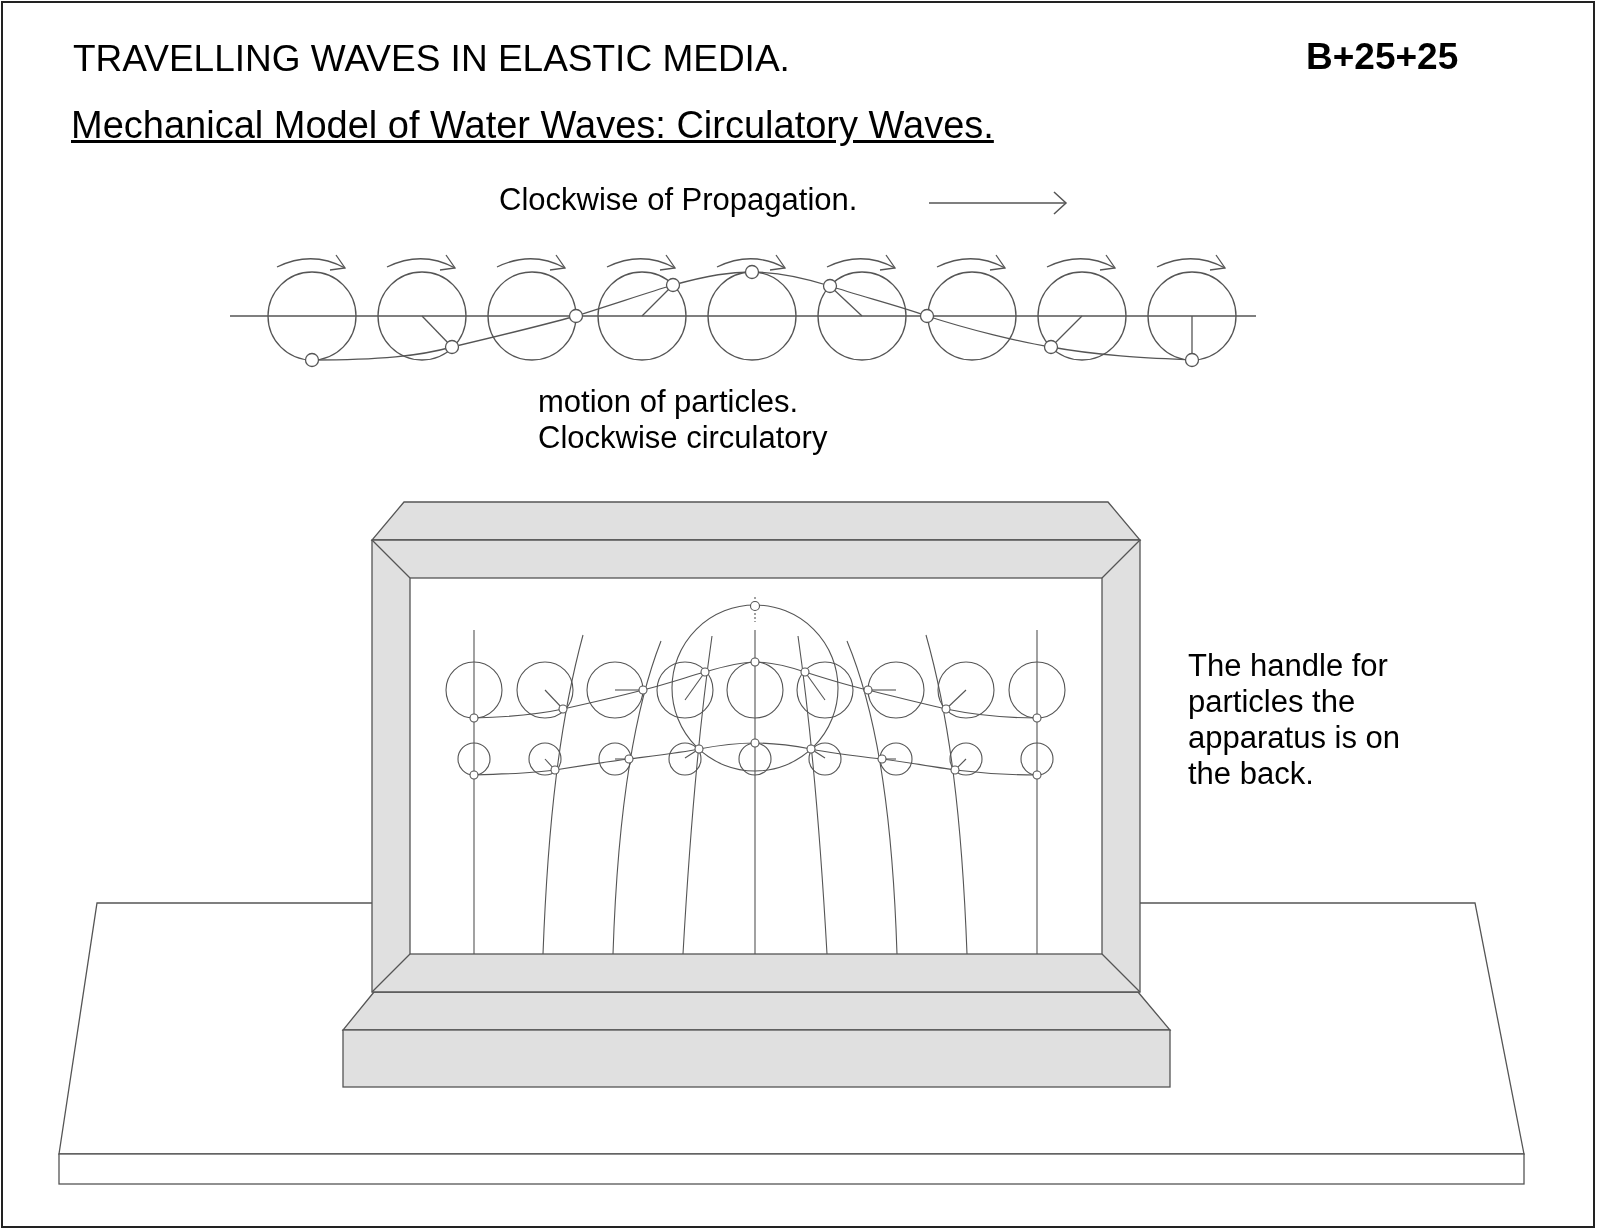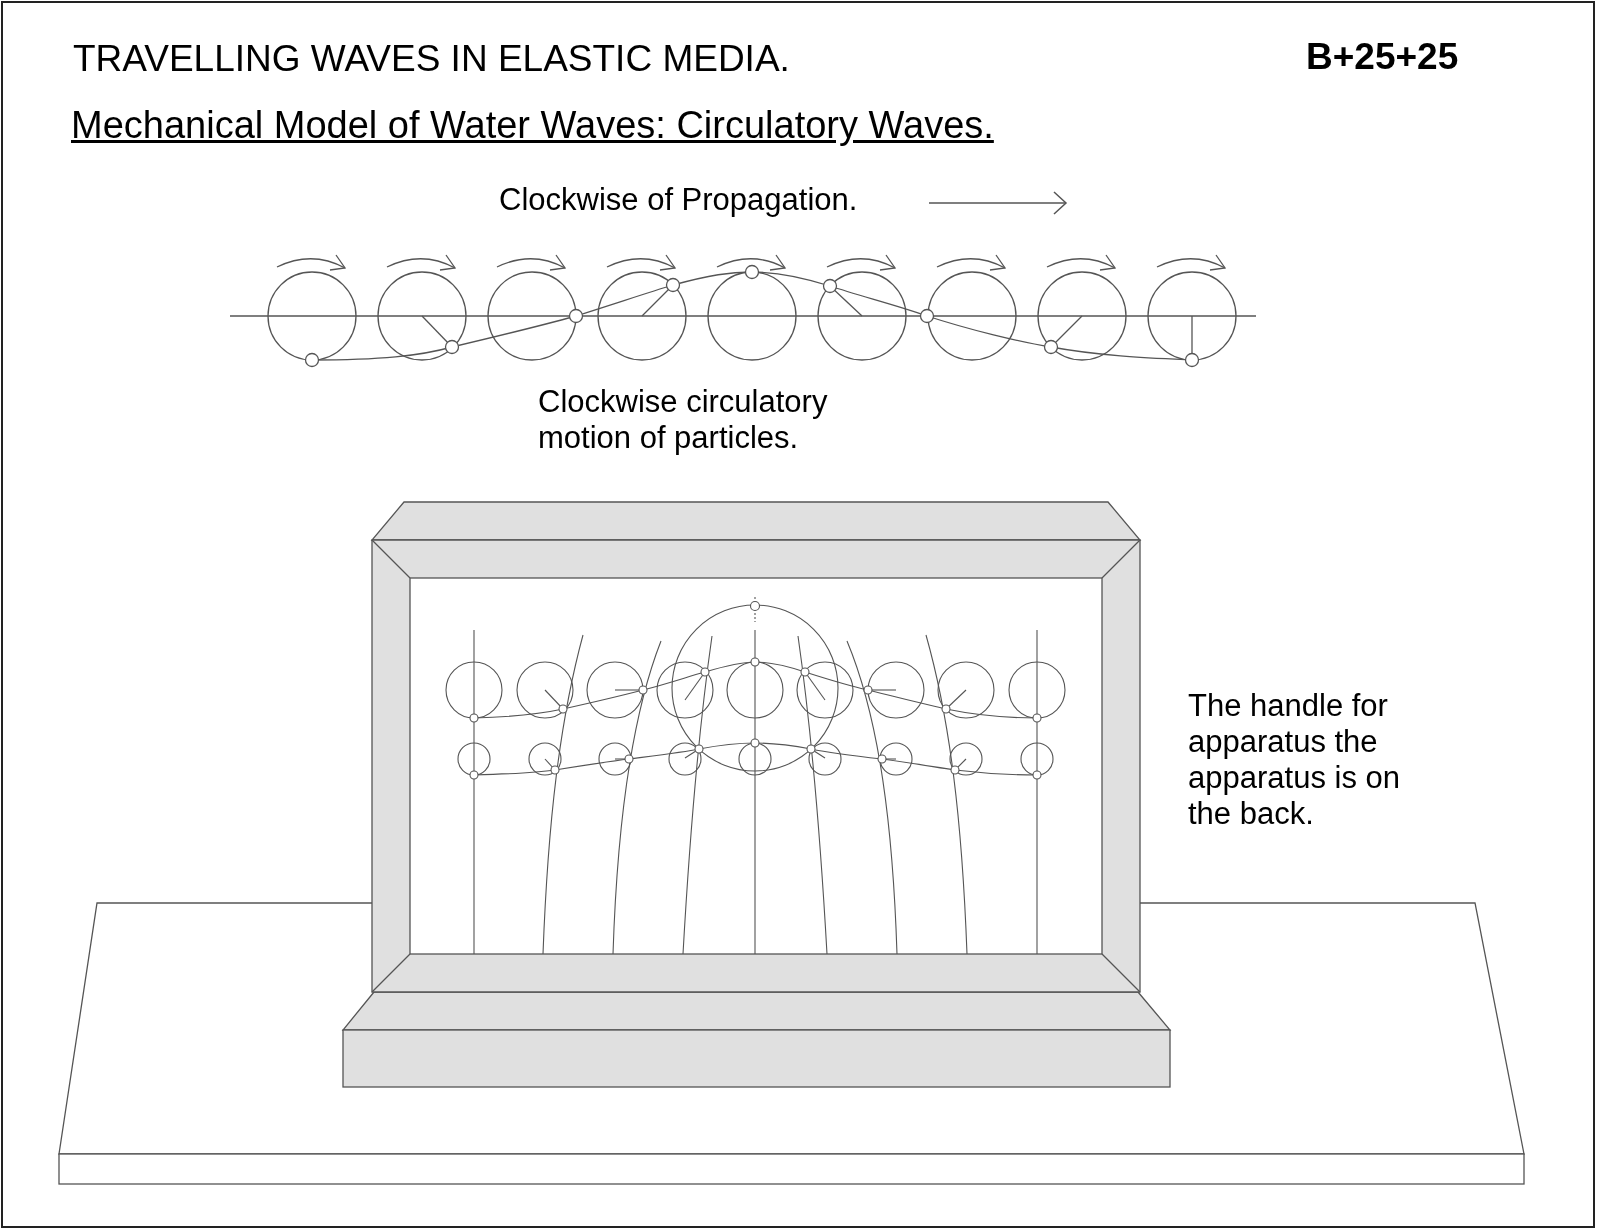--- a/index.html
+++ b/index.html
@@ -3,42 +3,42 @@
 <meta charset="utf-8">
 <style>
   html, body { margin: 0; padding: 0; background: #ffffff; }
   body { width: 1600px; height: 1231px; position: relative; overflow: hidden; font-family: "Liberation Sans", sans-serif; color: #000; }
   .frame { position: absolute; left: 1px; top: 1px; width: 1594px; height: 1227px; border: 2px solid #222; box-sizing: border-box; }
   .title { position: absolute; left: 73px; top: 38px; font-size: 37px; font-weight: normal; letter-spacing: 0px; white-space: nowrap; }
   .code { position: absolute; left: 1282px; top: 36px; font-size: 37px; font-weight: bold; white-space: nowrap; margin-left: 24px; }
   .subtitle { position: absolute; left: 71px; top: 104px; font-size: 38px; white-space: nowrap; text-decoration: underline; }
   .dir-label { position: absolute; left: 499px; top: 182px; font-size: 31px; white-space: nowrap; }
   .caption { position: absolute; left: 538px; top: 384px; font-size: 31px; line-height: 36px; white-space: nowrap; }
-  .note { position: absolute; left: 1188px; top: 648px; font-size: 31px; line-height: 36px; white-space: nowrap; margin-top: 40px; }
+  .note { position: absolute; left: 1188px; top: 648px; font-size: 31px; line-height: 36px; white-space: nowrap; }
   svg.diagram { position: absolute; left: 0; top: 0; }
 </style>
 </head>
 <body>
 
 <div class="frame"></div>
 
 <div class="title">TRAVELLING WAVES IN ELASTIC MEDIA.</div>
 <div class="code">B+25+25</div>
 <div class="subtitle">Mechanical Model of Water Waves:  Circulatory Waves.</div>
 
 <div class="dir-label">Clockwise of Propagation.</div>
 
 <div class="caption">
+  <div>motion of particles.</div>
   <div>Clockwise circulatory</div>
-  <div>motion of particles.</div>
 </div>
 
 <div class="note">
   <div>The handle for</div>
-  <div>apparatus the</div>
+  <div>particles the</div>
   <div>apparatus is on</div>
   <div>the back.</div>
 </div>
 
 <svg class="diagram" width="1600" height="1231" viewBox="0 0 1600 1231" xmlns="http://www.w3.org/2000/svg">
 
   <g stroke="#555" stroke-width="1.5" fill="none">
     <line x1="929" y1="203" x2="1066" y2="203"></line>
     <polyline points="1054,192 1066,203 1054,214"></polyline>
   </g>

